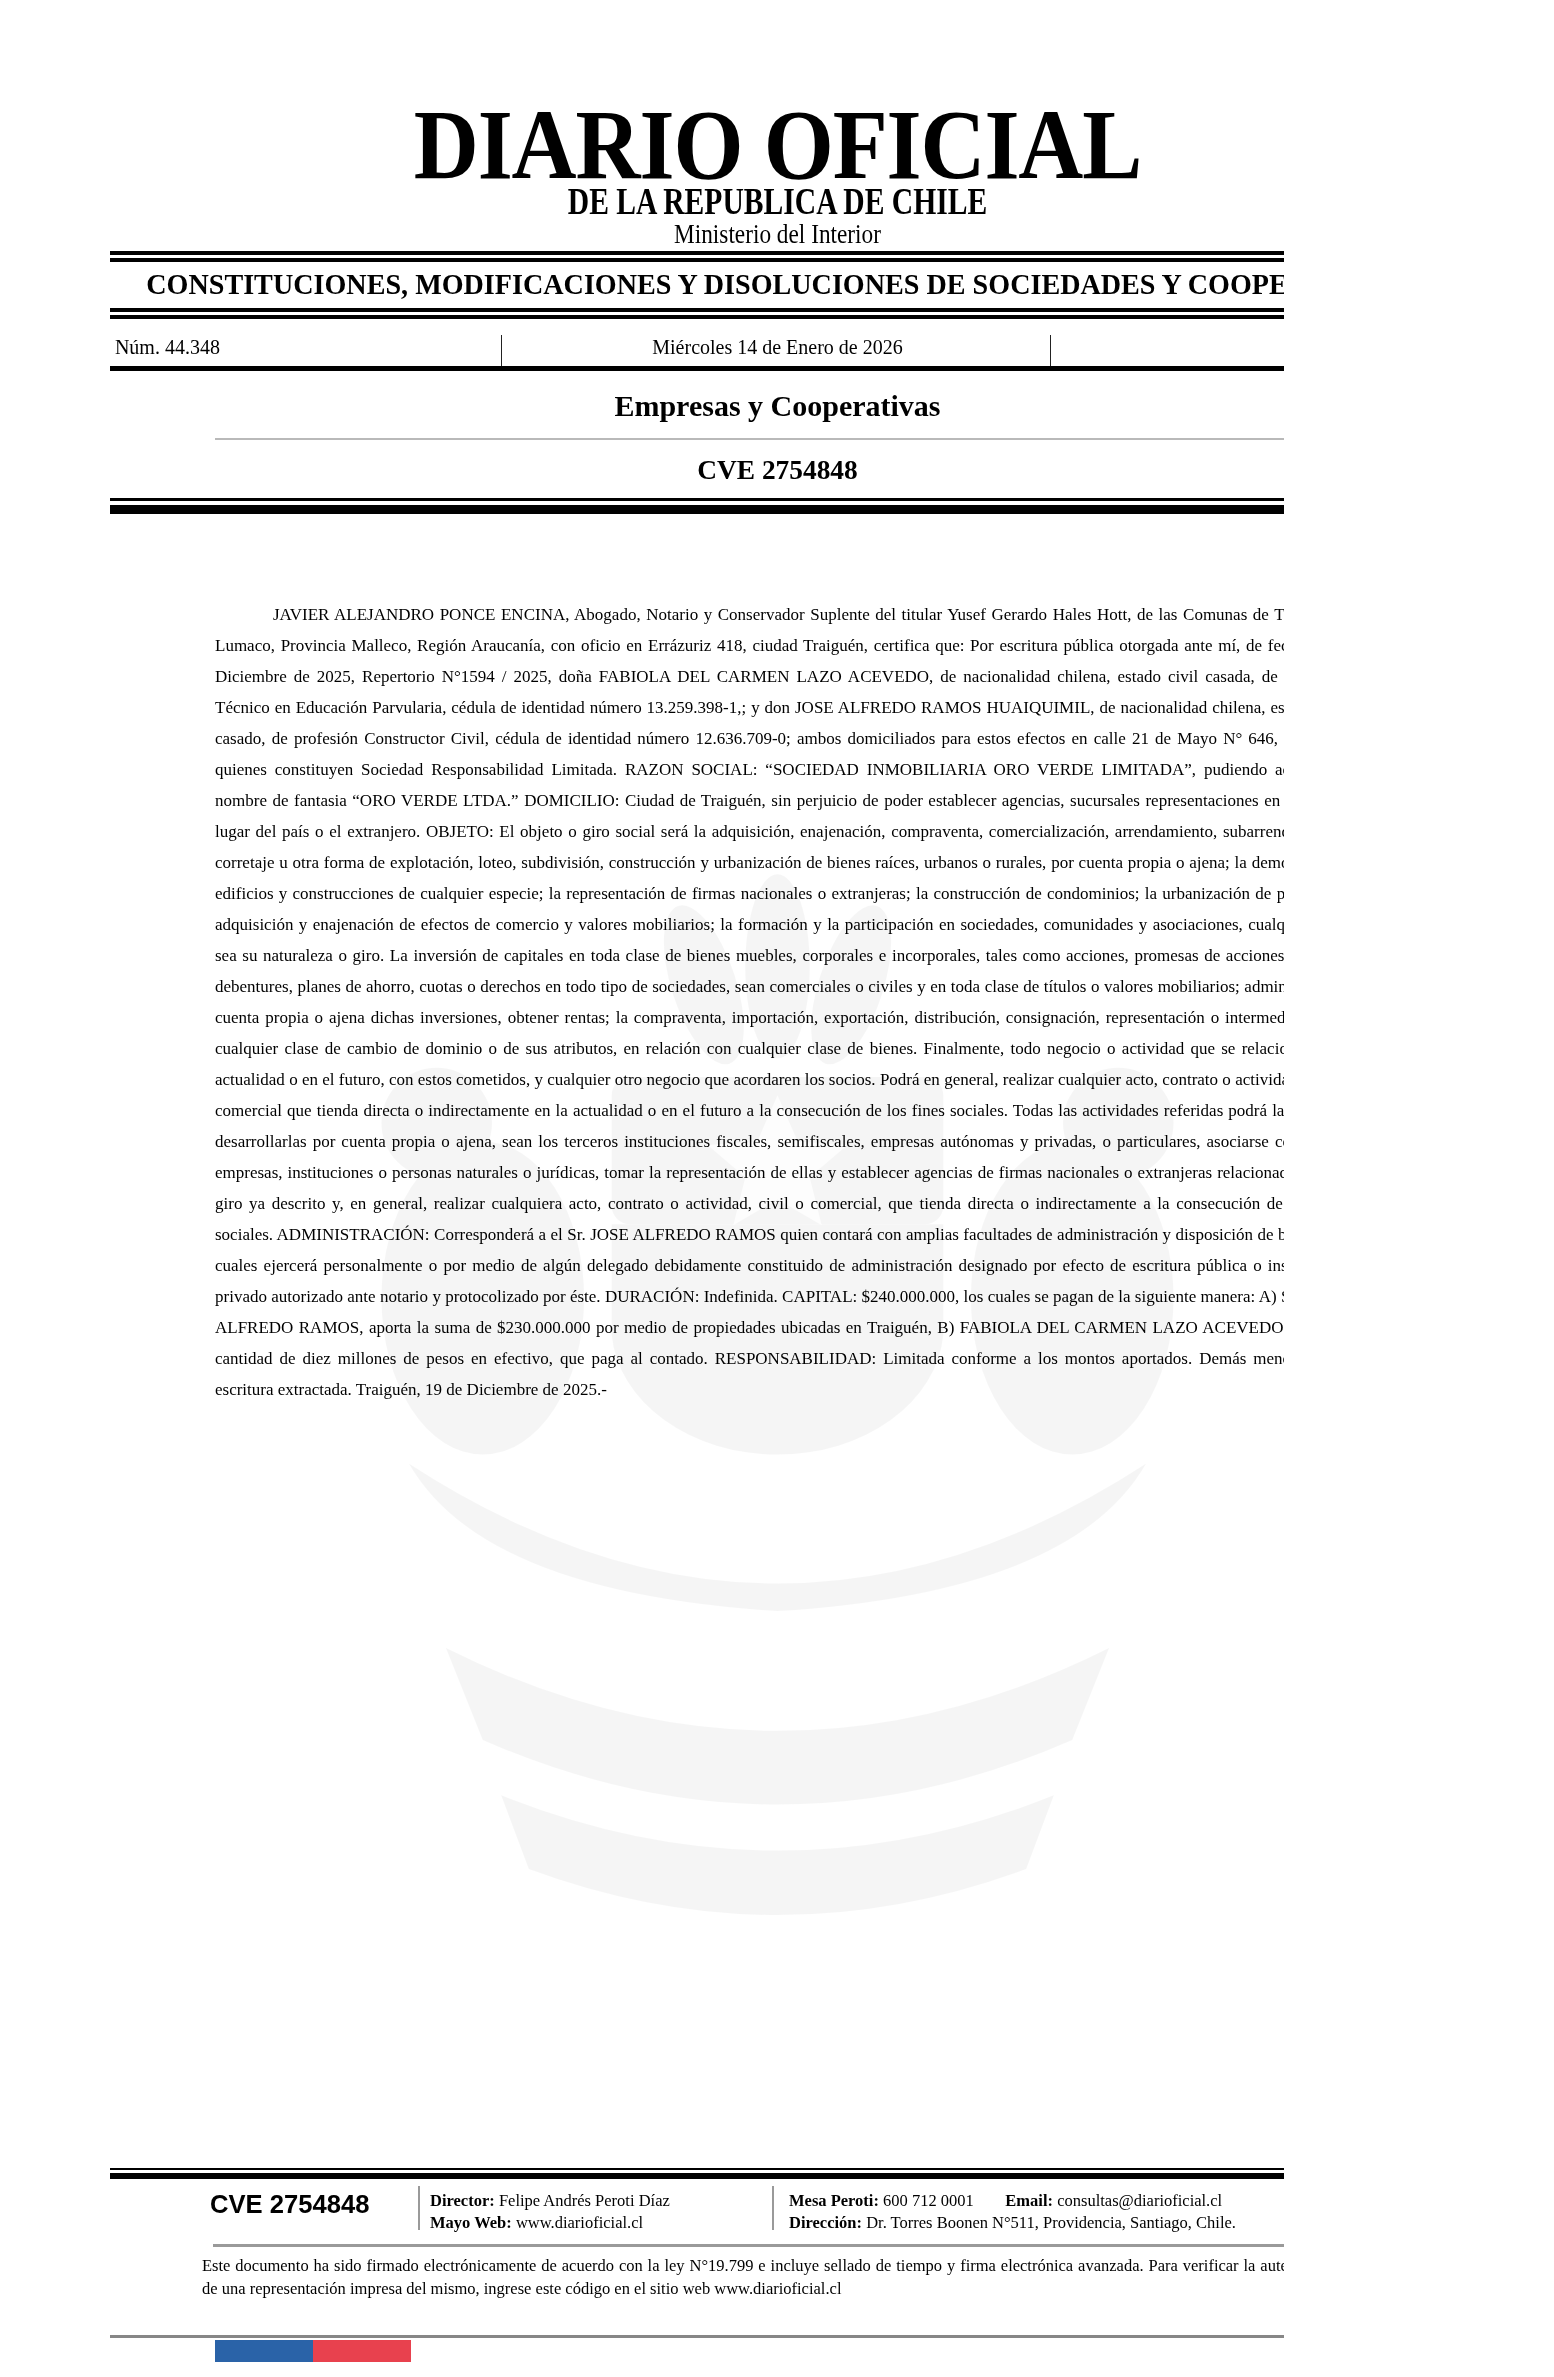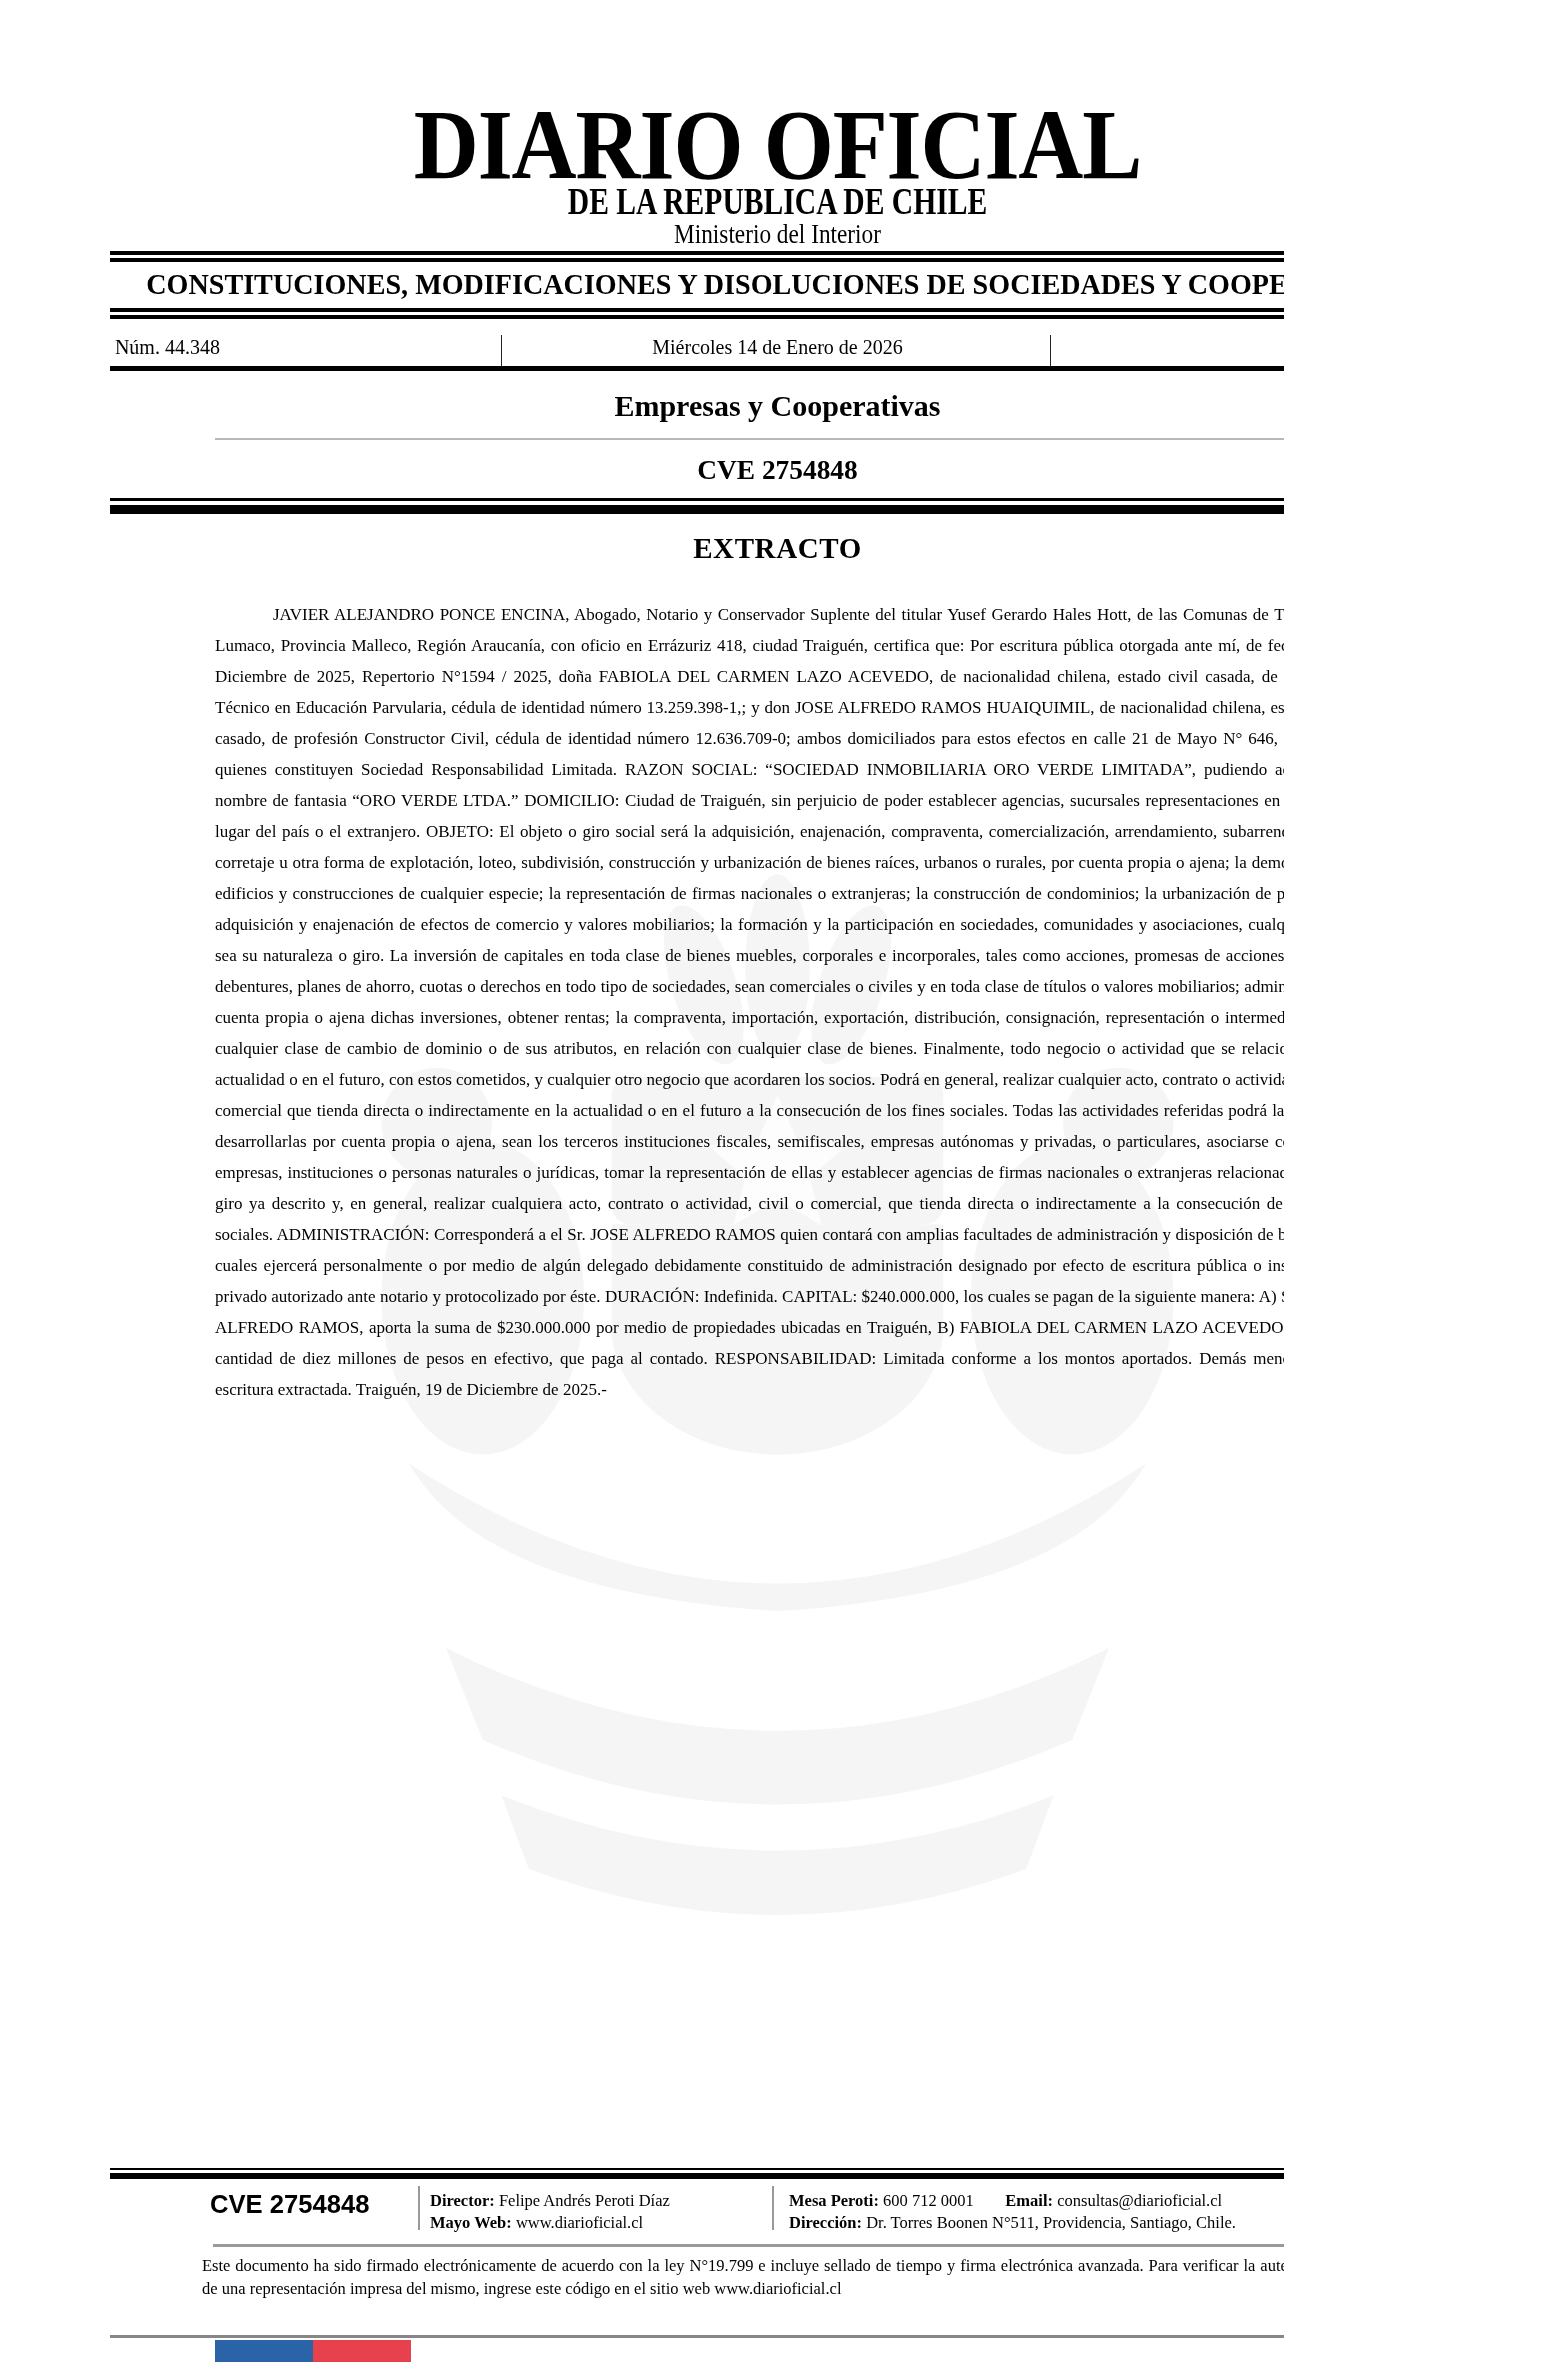--- a/index.html
+++ b/index.html
@@ -86,21 +86,20 @@
     <span class="vsep vs2"></span>
     <span class="issue-page">Página 1 de 1</span>
   </div>
   <div class="abs rule r5"></div>
 
   <div class="abs ctr cat-title">Empresas y Cooperativas</div>
   <div class="abs gray-rule-1"></div>
   <div class="abs ctr cve-center">CVE 2754848</div>
   <div class="abs rule r6"></div>
   <div class="abs rule r7"></div>
-  <div class="abs ctr extracto">EXTRACTO</div>
 
   <svg class="abs watermark" viewBox="0 0 100 116" preserveAspectRatio="xMidYMid meet">
     <g fill="#808080">
       <ellipse cx="42" cy="12" rx="3.5" ry="9" transform="rotate(-18 42 12)"></ellipse>
       <ellipse cx="50" cy="10" rx="3.5" ry="10"></ellipse>
       <ellipse cx="58" cy="12" rx="3.5" ry="9" transform="rotate(18 58 12)"></ellipse>
       <rect x="32" y="22" width="36" height="16" rx="2"></rect>
       <path d="M32 38 h36 v12 a18 14 0 0 1 -18 13 a18 14 0 0 1 -18 -13 z"></path>
       <path d="M50 24 l2.2 5 5.4 .4 -4.1 3.5 1.3 5.2 -4.8 -2.8 -4.8 2.8 1.3 -5.2 -4.1 -3.5 5.4 -.4 z" fill="#ffffff" opacity=".8"></path>
       <ellipse cx="18" cy="46" rx="11" ry="17"></ellipse>

